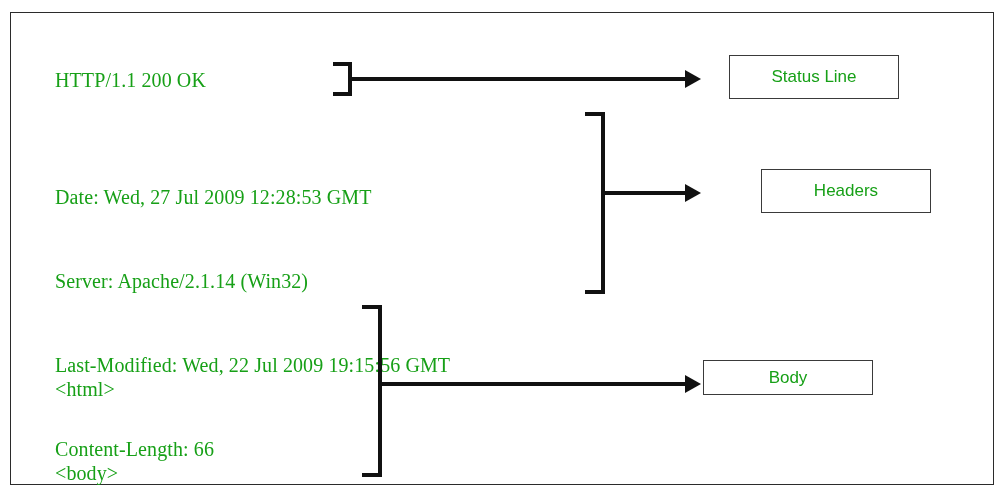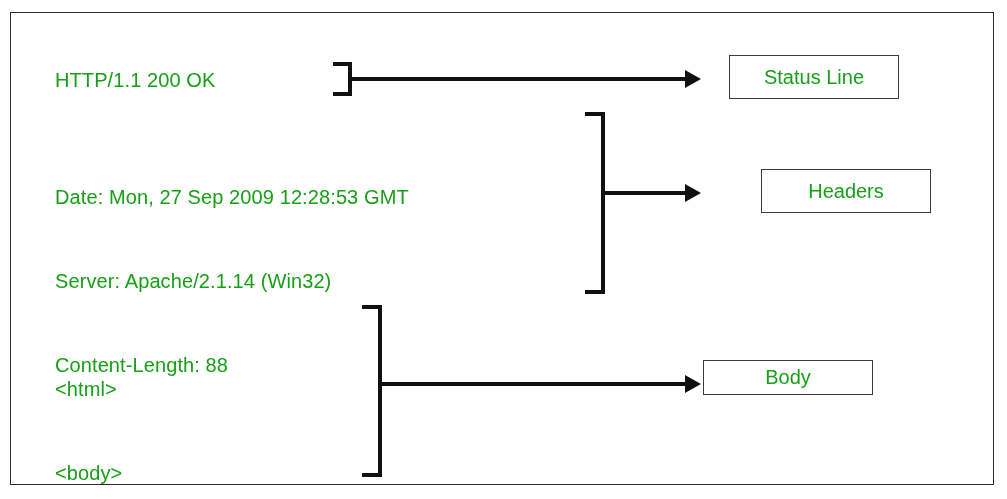--- a/index.html
+++ b/index.html
@@ -29,20 +29,21 @@
   }
 
   
   .msg-block {
     position: absolute;
     color: #17a017;
     font-size: 20px;
     line-height: 28px;
     white-space: pre;
     letter-spacing: 0.1px;
+    font-family: Liberation Serif, serif;
   }
   #status-line-text   { left: 44px; top: 53px; }
   #headers-text-block { left: 44px; top: 114px; }
   #body-text-block    { left: 44px; top: 306px; }
 
   .msg-line { display: block; height: 28px; }
 
   
   .bracket {
     position: absolute;
@@ -77,41 +78,42 @@
   #arrow-headers-head { left: 674px; top: 171px; }
   #arrow-body-head    { left: 674px; top: 362px; }
 
   
   .label-box {
     position: absolute;
     box-sizing: border-box;
     border: 1px solid #3a3a3a;
     background: #ffffff;
     color: #17a017;
-    font-size: 20px;
+    font-size: 17px;
     display: flex;
     align-items: center;
     justify-content: center;
     white-space: nowrap;
   }
   #label-box-status-line { left: 718px; top: 42px;  width: 170px; height: 44px; }
   #label-box-headers     { left: 718px; top: 156px; width: 170px; height: 44px; margin-left: 32px; }
   #label-box-body        { left: 692px; top: 347px; width: 170px; height: 35px; }
 </style>
 </head>
 <body>
 
 <div id="diagram-frame">
 
   <div class="msg-block" id="status-line-text">HTTP/1.1 200 OK</div>
 
   <div class="msg-block" id="headers-text-block">
-    <span class="msg-line">Date: Mon, 27 Sep 2009 12:28:53 GMT</span>
+    <span class="msg-line">Date: Wed, 27 Jul 2009 12:28:53 GMT</span>
     <span class="msg-line">Server: Apache/2.1.14 (Win32)</span>
-    <span class="msg-line">Content-Length: 88</span>
+    <span class="msg-line">Last-Modified: Wed, 22 Jul 2009 19:15:56 GMT</span>
+    <span class="msg-line">Content-Length: 66</span>
     
     
   </div>
 
   <div class="msg-block" id="body-text-block">
     <span class="msg-line">&lt;html&gt;</span>
     <span class="msg-line">&lt;body&gt;</span>
     
     
     

